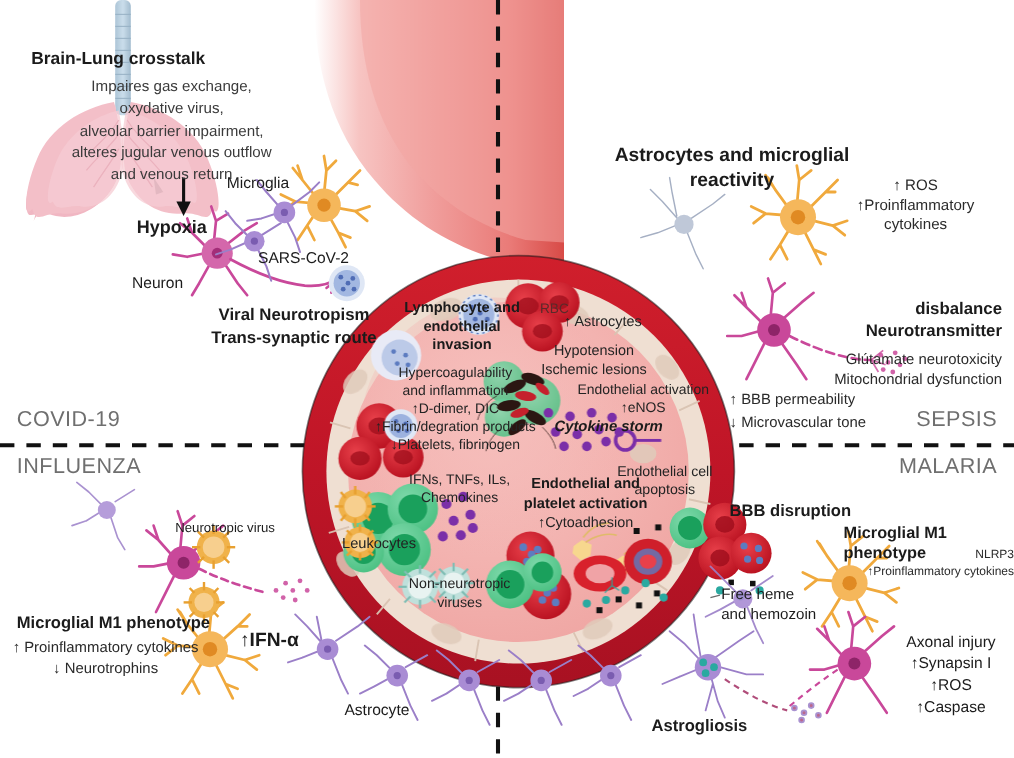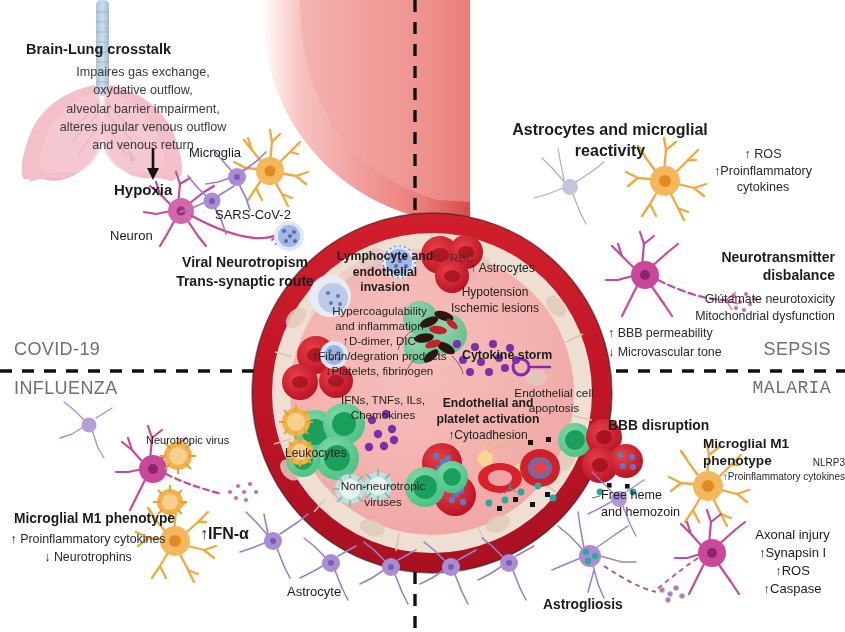--- a/index.html
+++ b/index.html
@@ -673,26 +673,26 @@
   </g>
 
   <g stroke="#6b6b6b" stroke-width="1" fill="none">
     <path d="M600,496 L592,498"></path>
   </g>
 </svg>
 
 <div class="quad" style="left:14px;top:339px;">COVID-19</div>
 <div class="quad" style="left:14px;top:378px;">INFLUENZA</div>
 <div class="quad" style="right:14px;top:339px;text-align:right;">SEPSIS</div>
-<div class="quad" style="right:14px;top:378px;text-align:right;font-family:Liberation Mono, monospace;">MALARIA</div>
+<div class="quad" style="right:14px;top:378px;text-align:right;">MALARIA</div>
 
 <div class="lbl bold" style="left:26px;top:41px;font-size:14.5px;">Brain-Lung crosstalk</div>
 <div class="lbl ctr" style="left:8px;top:63px;width:270px;font-size:12.6px;color:#3a3a3a;line-height:1.45;">
   <div>Impaires gas exchange,</div>
-  <div>oxydative outflow,</div>
+  <div>oxydative virus,</div>
   <div>alveolar barrier impairment,</div>
   <div>alteres jugular venous outflow</div>
   <div>and venous return</div>
 </div>
 <div class="lbl bold" style="left:114px;top:181px;font-size:15px;">Hypoxia</div>
 
 <div class="lbl" style="left:189px;top:145px;font-size:13px;">Microglia</div>
 <div class="lbl" style="left:110px;top:228px;font-size:13px;">Neuron</div>
 <div class="lbl" style="left:215px;top:207px;font-size:13px;">SARS-CoV-2</div>
 <div class="lbl bold ctr" style="left:145px;top:253px;width:200px;font-size:14px;line-height:1.35;">
@@ -703,22 +703,22 @@
 <div class="lbl bold ctr" style="left:510px;top:120px;width:200px;font-size:16px;line-height:1.3;">
   <div>Astrocytes and microglial</div>
   <div>reactivity</div>
 </div>
 <div class="lbl ctr" style="left:692px;top:146px;width:142px;font-size:12.6px;color:#2a2a2a;line-height:1.32;">
   <div>↑ ROS</div>
   <div>↑Proinflammatory</div>
   <div>cytokines</div>
 </div>
 <div class="lbl bold rt" style="right:10px;top:248px;width:260px;font-size:14px;line-height:1.3;">
+  <div>disbalance</div>
   <div>Neurotransmitter</div>
-  <div>disbalance</div>
 </div>
 <div class="lbl rt" style="right:10px;top:291px;width:260px;font-size:12.4px;color:#2a2a2a;line-height:1.4;">
   <div>Glútamate neurotoxicity</div>
   <div>Mitochondrial dysfunction</div>
 </div>
 <div class="lbl" style="left:608px;top:324px;font-size:12.4px;color:#2a2a2a;line-height:1.5;">
   <div>↑ BBB permeability</div>
   <div>↓ Microvascular tone</div>
 </div>
 
@@ -761,21 +761,25 @@
   <div style="white-space:nowrap;">↑Fibrin/degration products</div>
   <div>↓Platelets, fibrinogen</div>
 </div>
 
 <div class="lbl" style="left:450px;top:252px;font-size:11.4px;color:#5a2a2a;">RBC</div>
 <div class="lbl" style="left:470px;top:261px;font-size:12px;color:#232323;">↑ Astrocytes</div>
 <div class="lbl ctr" style="left:430px;top:284px;width:130px;font-size:12px;color:#232323;line-height:1.34;">
   <div>Hypotension</div>
   <div>Ischemic lesions</div>
 </div>
-<div class="lbl bold" style="left:462px;top:348px;font-size:12.4px;">Cytokine storm</div>
+<div class="lbl ctr" style="left:471px;top:317px;width:130px;font-size:11.6px;color:#232323;line-height:1.3;">
+  <div style="white-space:nowrap;">Endothelial activation</div>
+  <div>↑eNOS</div>
+</div>
+<div class="lbl bold" style="left:462px;top:348px;font-size:12.4px;font-style:italic;">Cytokine storm</div>
 
 <div class="lbl ctr" style="left:327px;top:392px;width:112px;font-size:11.6px;color:#232323;line-height:1.3;">
   <div style="white-space:nowrap;">IFNs, TNFs, ILs,</div>
   <div>Chemokines</div>
 </div>
 <div class="lbl" style="left:285px;top:446px;font-size:12.2px;color:#232323;">Leukocytes</div>
 <div class="lbl ctr" style="left:324px;top:479px;width:118px;font-size:11.8px;color:#232323;line-height:1.34;">
   <div style="white-space:nowrap;">Non-neurotropic</div>
   <div>viruses</div>
 </div>

